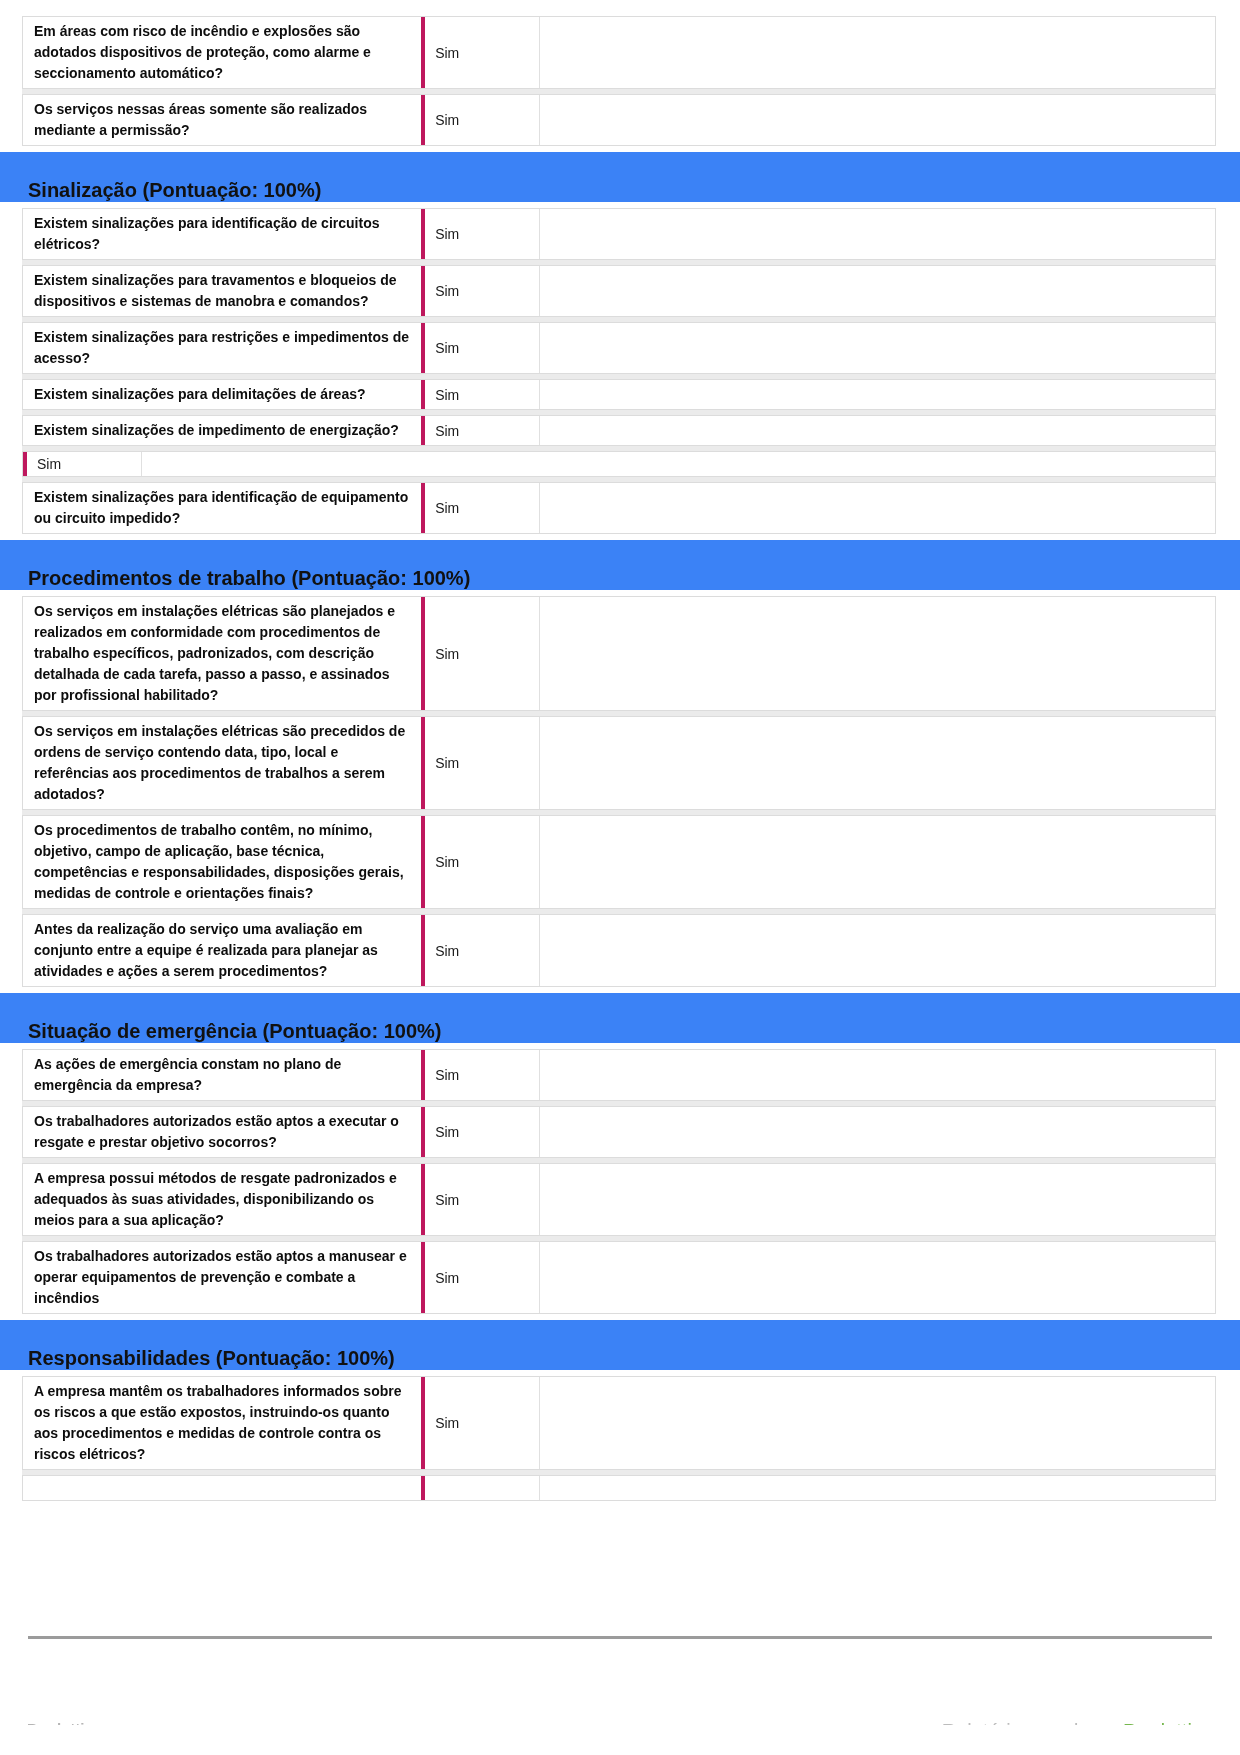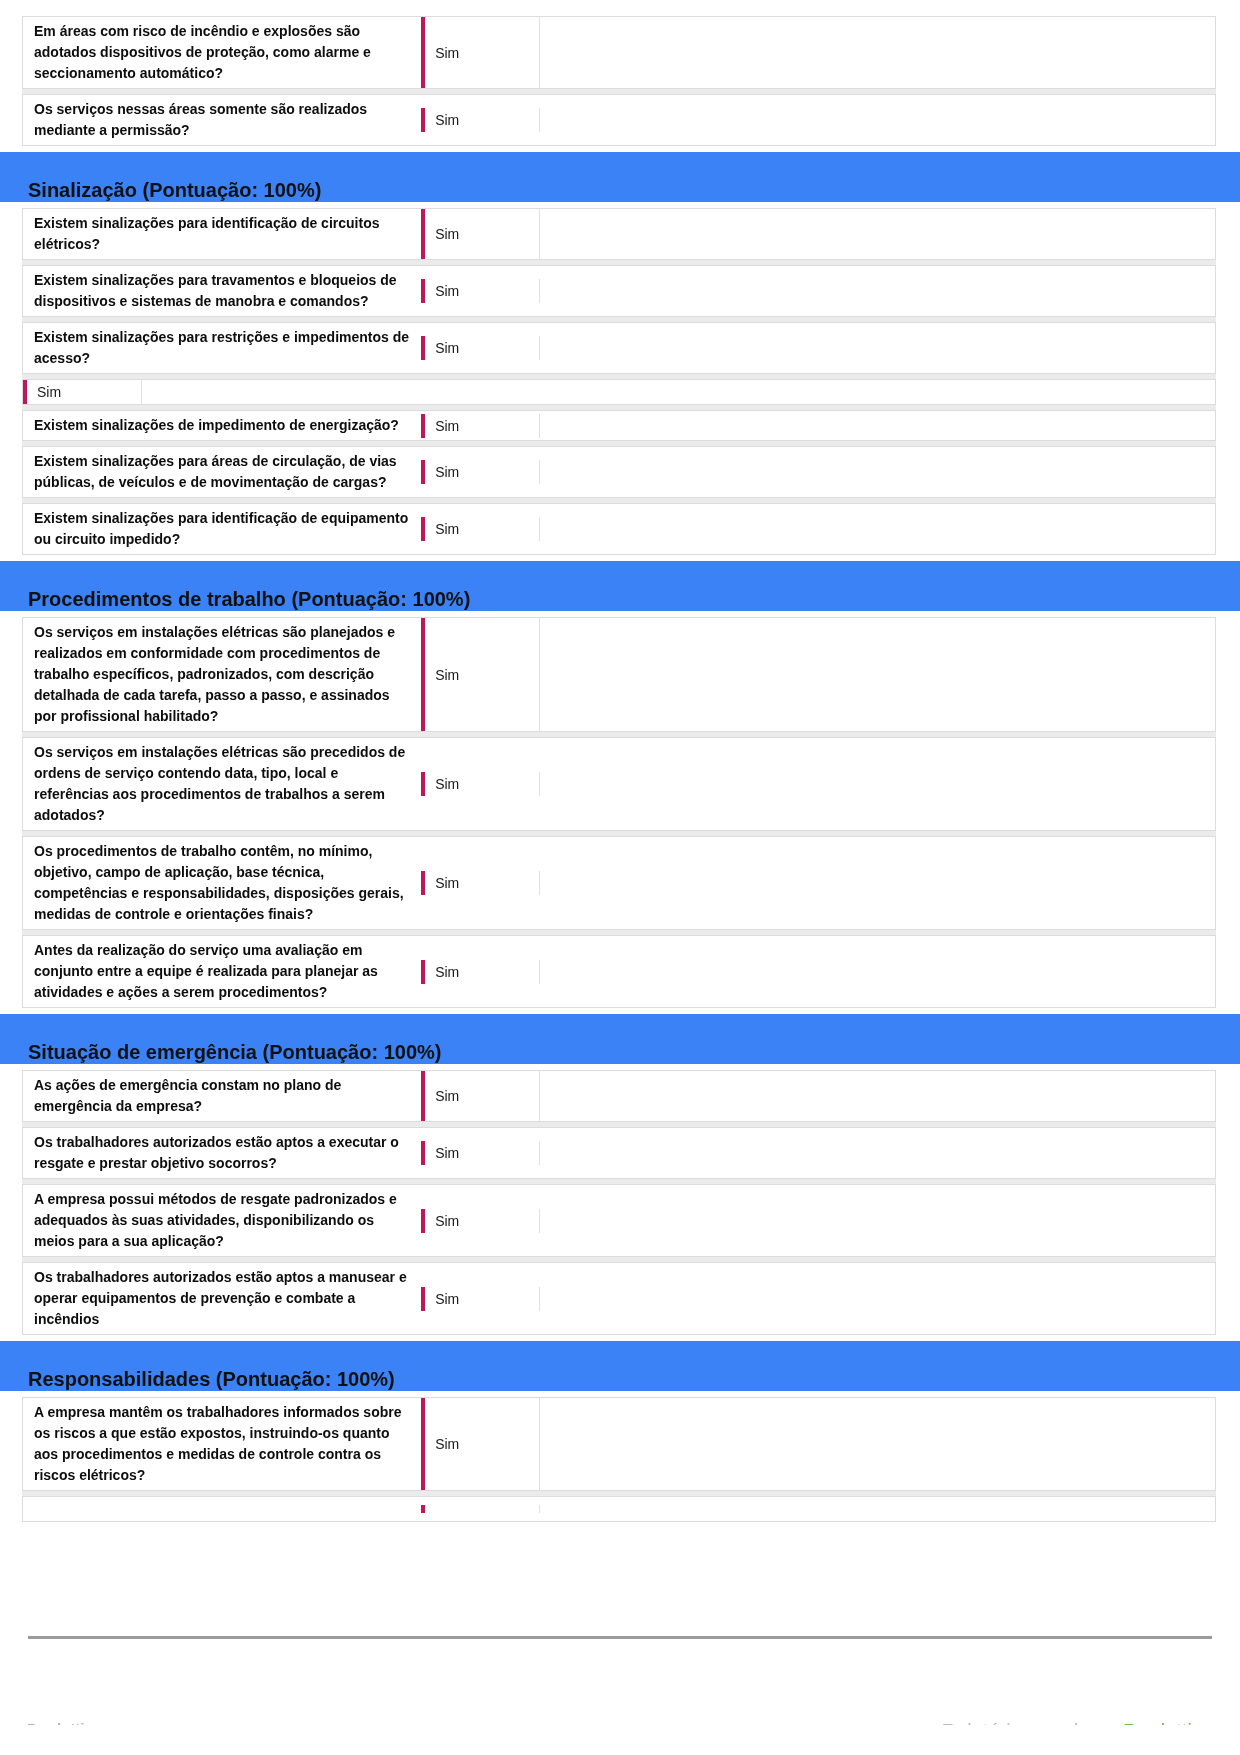--- a/index.html
+++ b/index.html
@@ -17,21 +17,21 @@
     margin:0 24px 0 22px;
     background:#ebebeb; 
   }
   .row{
     display:flex;
     align-items:stretch;
     background:#ffffff;
     border:1px solid #dcdcdc;
     box-sizing:border-box;
   }
-  .row + .row{margin-top:5px;align-items:center;}
+  .row + .row{margin-top:5px;}
   .cell{box-sizing:border-box;}
   .cell.q{
     width:33.4%;
     padding:4px 11px;
     font-size:14px;
     line-height:21px;
     font-weight:bold;
     color:#0d0d0d;
   }
   .cell.a{
@@ -130,34 +130,34 @@
         <div class="cell o"></div>
       </div>
       <div class="row">
         <div class="cell q">Existem sinalizações para restrições e impedimentos de acesso?</div>
         <div class="cell a">
             <span>Sim</span>
           </div>
         <div class="cell o"></div>
       </div>
       <div class="row">
+        <div class="cell q">Existem sinalizações para delimitações de áreas?</div>
         <div class="cell a">
             <span>Sim</span>
           </div>
         <div class="cell o"></div>
       </div>
       <div class="row">
         <div class="cell q">Existem sinalizações de impedimento de energização?</div>
         <div class="cell a">
             <span>Sim</span>
           </div>
         <div class="cell o"></div>
       </div>
       <div class="row">
-        <div class="cell q">Existem sinalizações para áreas de circulação, de vias públicas, de veículos e de movimentação de cargas?</div>
         <div class="cell a">
             <span>Sim</span>
           </div>
         <div class="cell o"></div>
       </div>
       <div class="row">
         <div class="cell q">Existem sinalizações para identificação de equipamento ou circuito impedido?</div>
         <div class="cell a">
             <span>Sim</span>
           </div>

